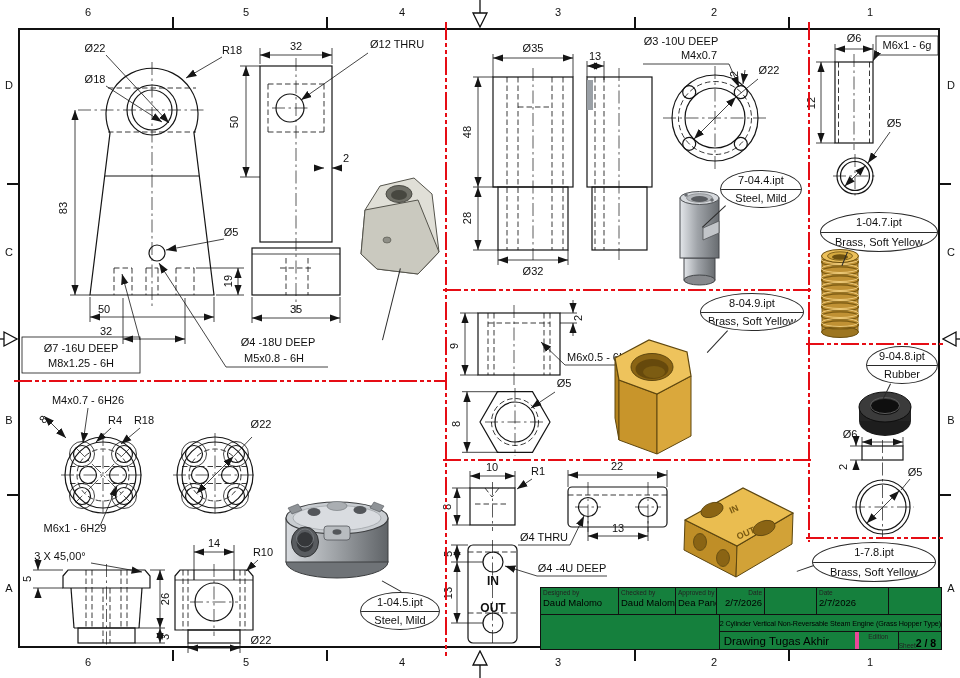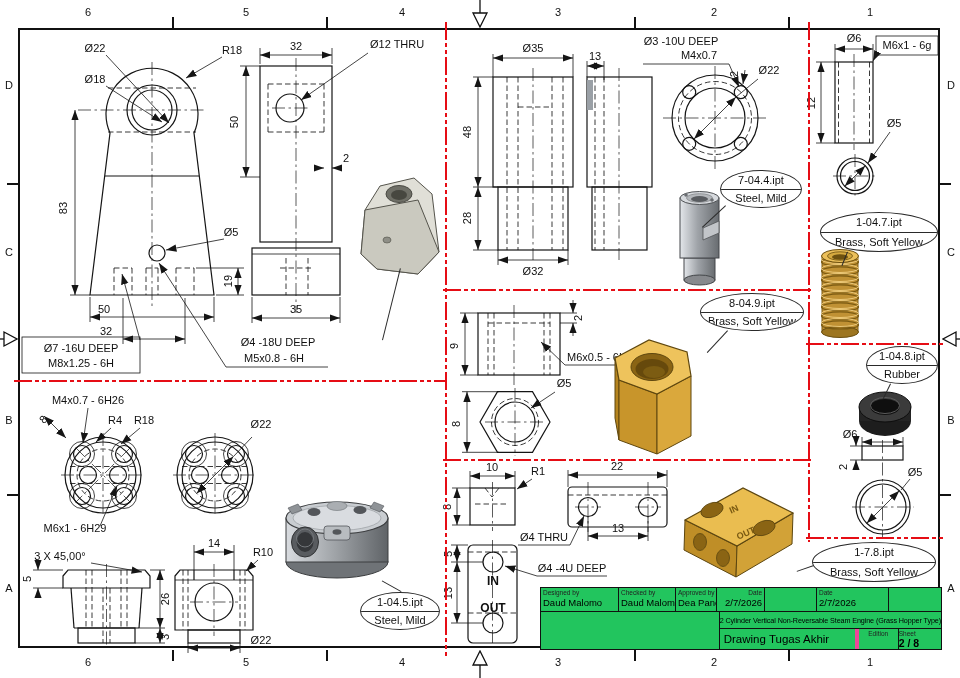--- a/index.html
+++ b/index.html
@@ -13,35 +13,35 @@
   .ol{fill:none;stroke:#151515;stroke-width:1.2}
   .hl{fill:none;stroke:#151515;stroke-width:.85;stroke-dasharray:5.5 3}
   .cl{fill:none;stroke:#151515;stroke-width:.7;stroke-dasharray:13 3.5 2.5 3.5}
   .dl{fill:none;stroke:#151515;stroke-width:.8}
   text.dt{font-family:"Liberation Sans",sans-serif;font-size:11px;fill:#101010;text-anchor:middle}
   text.st{text-anchor:start}
   .balloon{position:absolute;border:1.3px solid #2a2a2a;border-radius:50%;background:#fff;display:flex;flex-direction:column;overflow:hidden;text-align:center;font-size:11px;color:#101010;box-sizing:border-box;z-index:6}
   .balloon .t{flex:1;display:flex;align-items:center;justify-content:center;border-bottom:1.1px solid #2a2a2a;padding:0 6px;white-space:nowrap}
   .balloon .b{flex:1;display:flex;align-items:center;justify-content:center;padding:0 6px;white-space:nowrap}
   .lead{position:absolute;border-top:1.1px solid #2a2a2a;transform-origin:0 0;z-index:5}
-  #titleblock{position:absolute;left:540px;top:587px;width:402px;height:63px;border:1.6px solid #111;box-sizing:border-box;background:#22c55e;z-index:7;display:flex;flex-direction:column}
+  #titleblock{position:absolute;left:540px;top:587px;width:402px;height:63px;border:1.6px solid #111;box-sizing:border-box;background:#15803d;z-index:7;display:flex;flex-direction:column}
   #tb-top{display:flex;height:26px;border-bottom:1px solid #111}
   .tbc{border-right:1px solid #111;box-sizing:border-box;display:flex;flex-direction:column;overflow:hidden}
   .tbc:last-child{border-right:none}
   .tbl{font-size:6.5px;color:#222;padding:1px 2px 0 2px;white-space:nowrap}
   .tbv{font-size:9.5px;color:#000;padding:1px 2px;white-space:nowrap}
   .ar{text-align:right}
   #tb-bot{display:flex;flex:1}
   #tb-left{width:182px;border-right:1px solid #111;box-sizing:border-box}
   #tb-right{flex:1;display:flex;flex-direction:column}
   #tb-proj{height:16px;border-bottom:1px solid #111;font-size:7.2px;display:flex;align-items:center;justify-content:center;white-space:nowrap;letter-spacing:-0.1px}
   #tb-row3{flex:1;display:flex}
   #tb-dt{width:139px;border-right:4px solid #ec4899;box-sizing:border-box;font-size:11.5px;display:flex;align-items:center;padding-left:4px;white-space:nowrap}
   #tb-ed{width:40px;border-right:1px solid #111;box-sizing:border-box}
-  #tb-sh{flex:1;display:flex;flex-direction:column;align-items:flex-start}
+  #tb-sh{flex:1;display:flex;flex-direction:row;align-items:flex-end}
   .tbsl{font-size:6.5px;color:#222;padding-top:1px}
   .tbsv{font-size:10.5px;font-weight:bold}
   .edgearrow{position:absolute;z-index:4}
 </style>
 </head>
 <body>
 
 <div id="page">
 
   <div id="frame"></div>
@@ -660,21 +660,21 @@
   </div>
   <div class="balloon" style="left:820px;top:212px;width:118px;height:40px">
     <div class="t">1-04.7.ipt</div>
     <div class="b">Brass, Soft Yellow</div>
   </div>
   <div class="balloon" style="left:700px;top:293px;width:104px;height:38px">
     <div class="t">8-04.9.ipt</div>
     <div class="b">Brass, Soft Yellow</div>
   </div>
   <div class="balloon" style="left:866px;top:346px;width:72px;height:38px">
-    <div class="t">1-04.8.ipt</div>
+    <div class="t">9-04.8.ipt</div>
     <div class="b">Rubber</div>
   </div>
   <div class="balloon" style="left:360px;top:592px;width:80px;height:38px">
     <div class="t">1-04.5.ipt</div>
     <div class="b">Steel, Mild</div>
   </div>
   <div class="balloon" style="left:812px;top:542px;width:124px;height:40px">
     <div class="t">1-7.8.ipt</div>
     <div class="b">Brass, Soft Yellow</div>
   </div>

